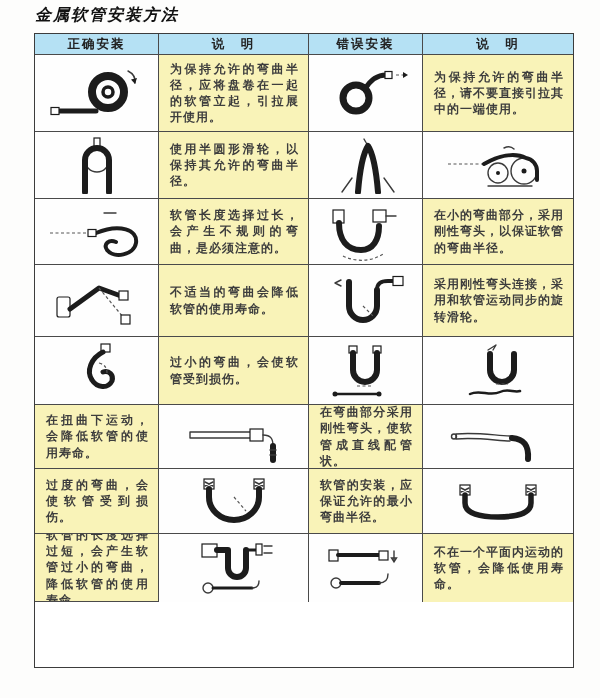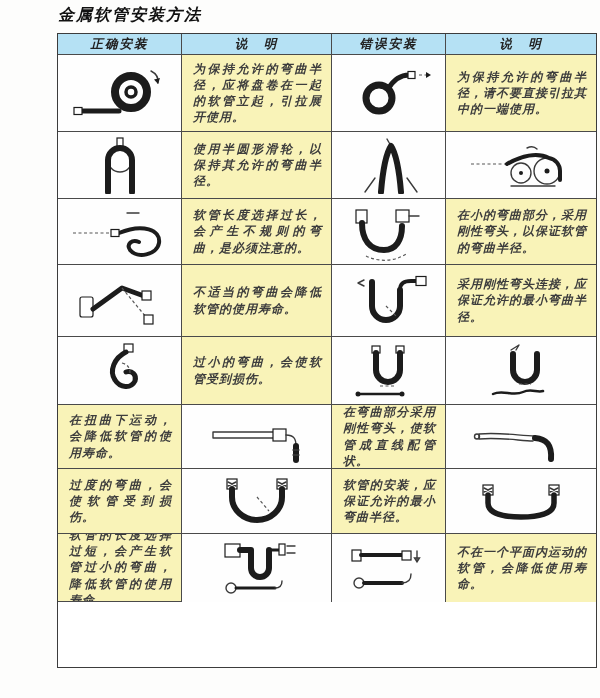--- a/index.html
+++ b/index.html
@@ -3,21 +3,21 @@
 <meta charset="utf-8">
 <style>
   * { margin: 0; padding: 0; box-sizing: border-box; }
   html, body { width: 600px; height: 698px; }
   body {
     background: #fdfdfc;
     font-family: "Liberation Sans", sans-serif;
     color: #333;
     overflow: hidden;
   }
-  .page { padding-top: 5px; padding-left: 23px; }
+  .page { padding-top: 5px; }
   .title {
     margin-left: 35px;
     margin-bottom: 7px;
     font-family: "DejaVu Serif", serif;
     font-style: italic;
     font-weight: 700;
     font-size: 16px;
     letter-spacing: 2px;
     color: #111;
   }
@@ -27,21 +27,20 @@
     border: 1px solid #3c3c3c;
     display: grid;
     grid-template-columns: 124px 150px 114px 150px;
     grid-template-rows: 21px 77px 67px 66px 72px 68px 64px 65px 68px 65px;
     background: #fff;
   }
   .cell {
     border-right: 1px solid #4a4a4a;
     border-bottom: 1px solid #4a4a4a;
     overflow: hidden;
-    font-style: italic;
   }
   .cell:nth-child(4n) { border-right: none; }
   .cell.last-row { border-bottom: none; }
   .hcell {
     background: #b5e1f4;
     display: flex;
     align-items: center;
     justify-content: center;
     font-size: 12.5px;
     font-weight: 700;
@@ -184,21 +183,21 @@
     <div class="cell img-cell">
       <svg width="110" height="62" viewBox="0 0 110 62">
         <path class="thin" d="M30 10 l -6 3 M30 16 l -6 -3"></path>
         <path class="stroke" d="M38 12 V 36 A 14 14 0 0 0 66 36 V 20" stroke-width="6"></path>
         <path class="stroke" d="M66 20 C 66 13, 70 11, 77 11 H 84" stroke-width="4"></path>
         <rect class="fit" x="82" y="6.5" width="10" height="9"></rect>
         <path class="dash" d="M52 36 L 62 46"></path>
       </svg>
     </div>
     <div class="cell desc-cell">
-      <div class="desc-text">采用刚性弯头连接，应保证允许的最小弯曲半径。</div>
+      <div class="desc-text">采用刚性弯头连接，采用和软管运动同步的旋转滑轮。</div>
     </div>
     <div class="cell img-cell">
       <svg width="100" height="60" viewBox="0 0 100 60">
         <rect class="fit" x="54" y="3" width="9" height="8"></rect>
         <path class="stroke" d="M56 11 C 44 17, 39 30, 45 39 C 50 47, 61 48, 65 40 C 67 34, 62 29, 56 31" stroke-width="5"></path>
         <path class="dash" d="M52 22 q 8 2 8 10"></path>
       </svg>
     </div>
     <div class="cell desc-cell">
       <div class="desc-text">过小的弯曲，会使软管受到损伤。</div>

